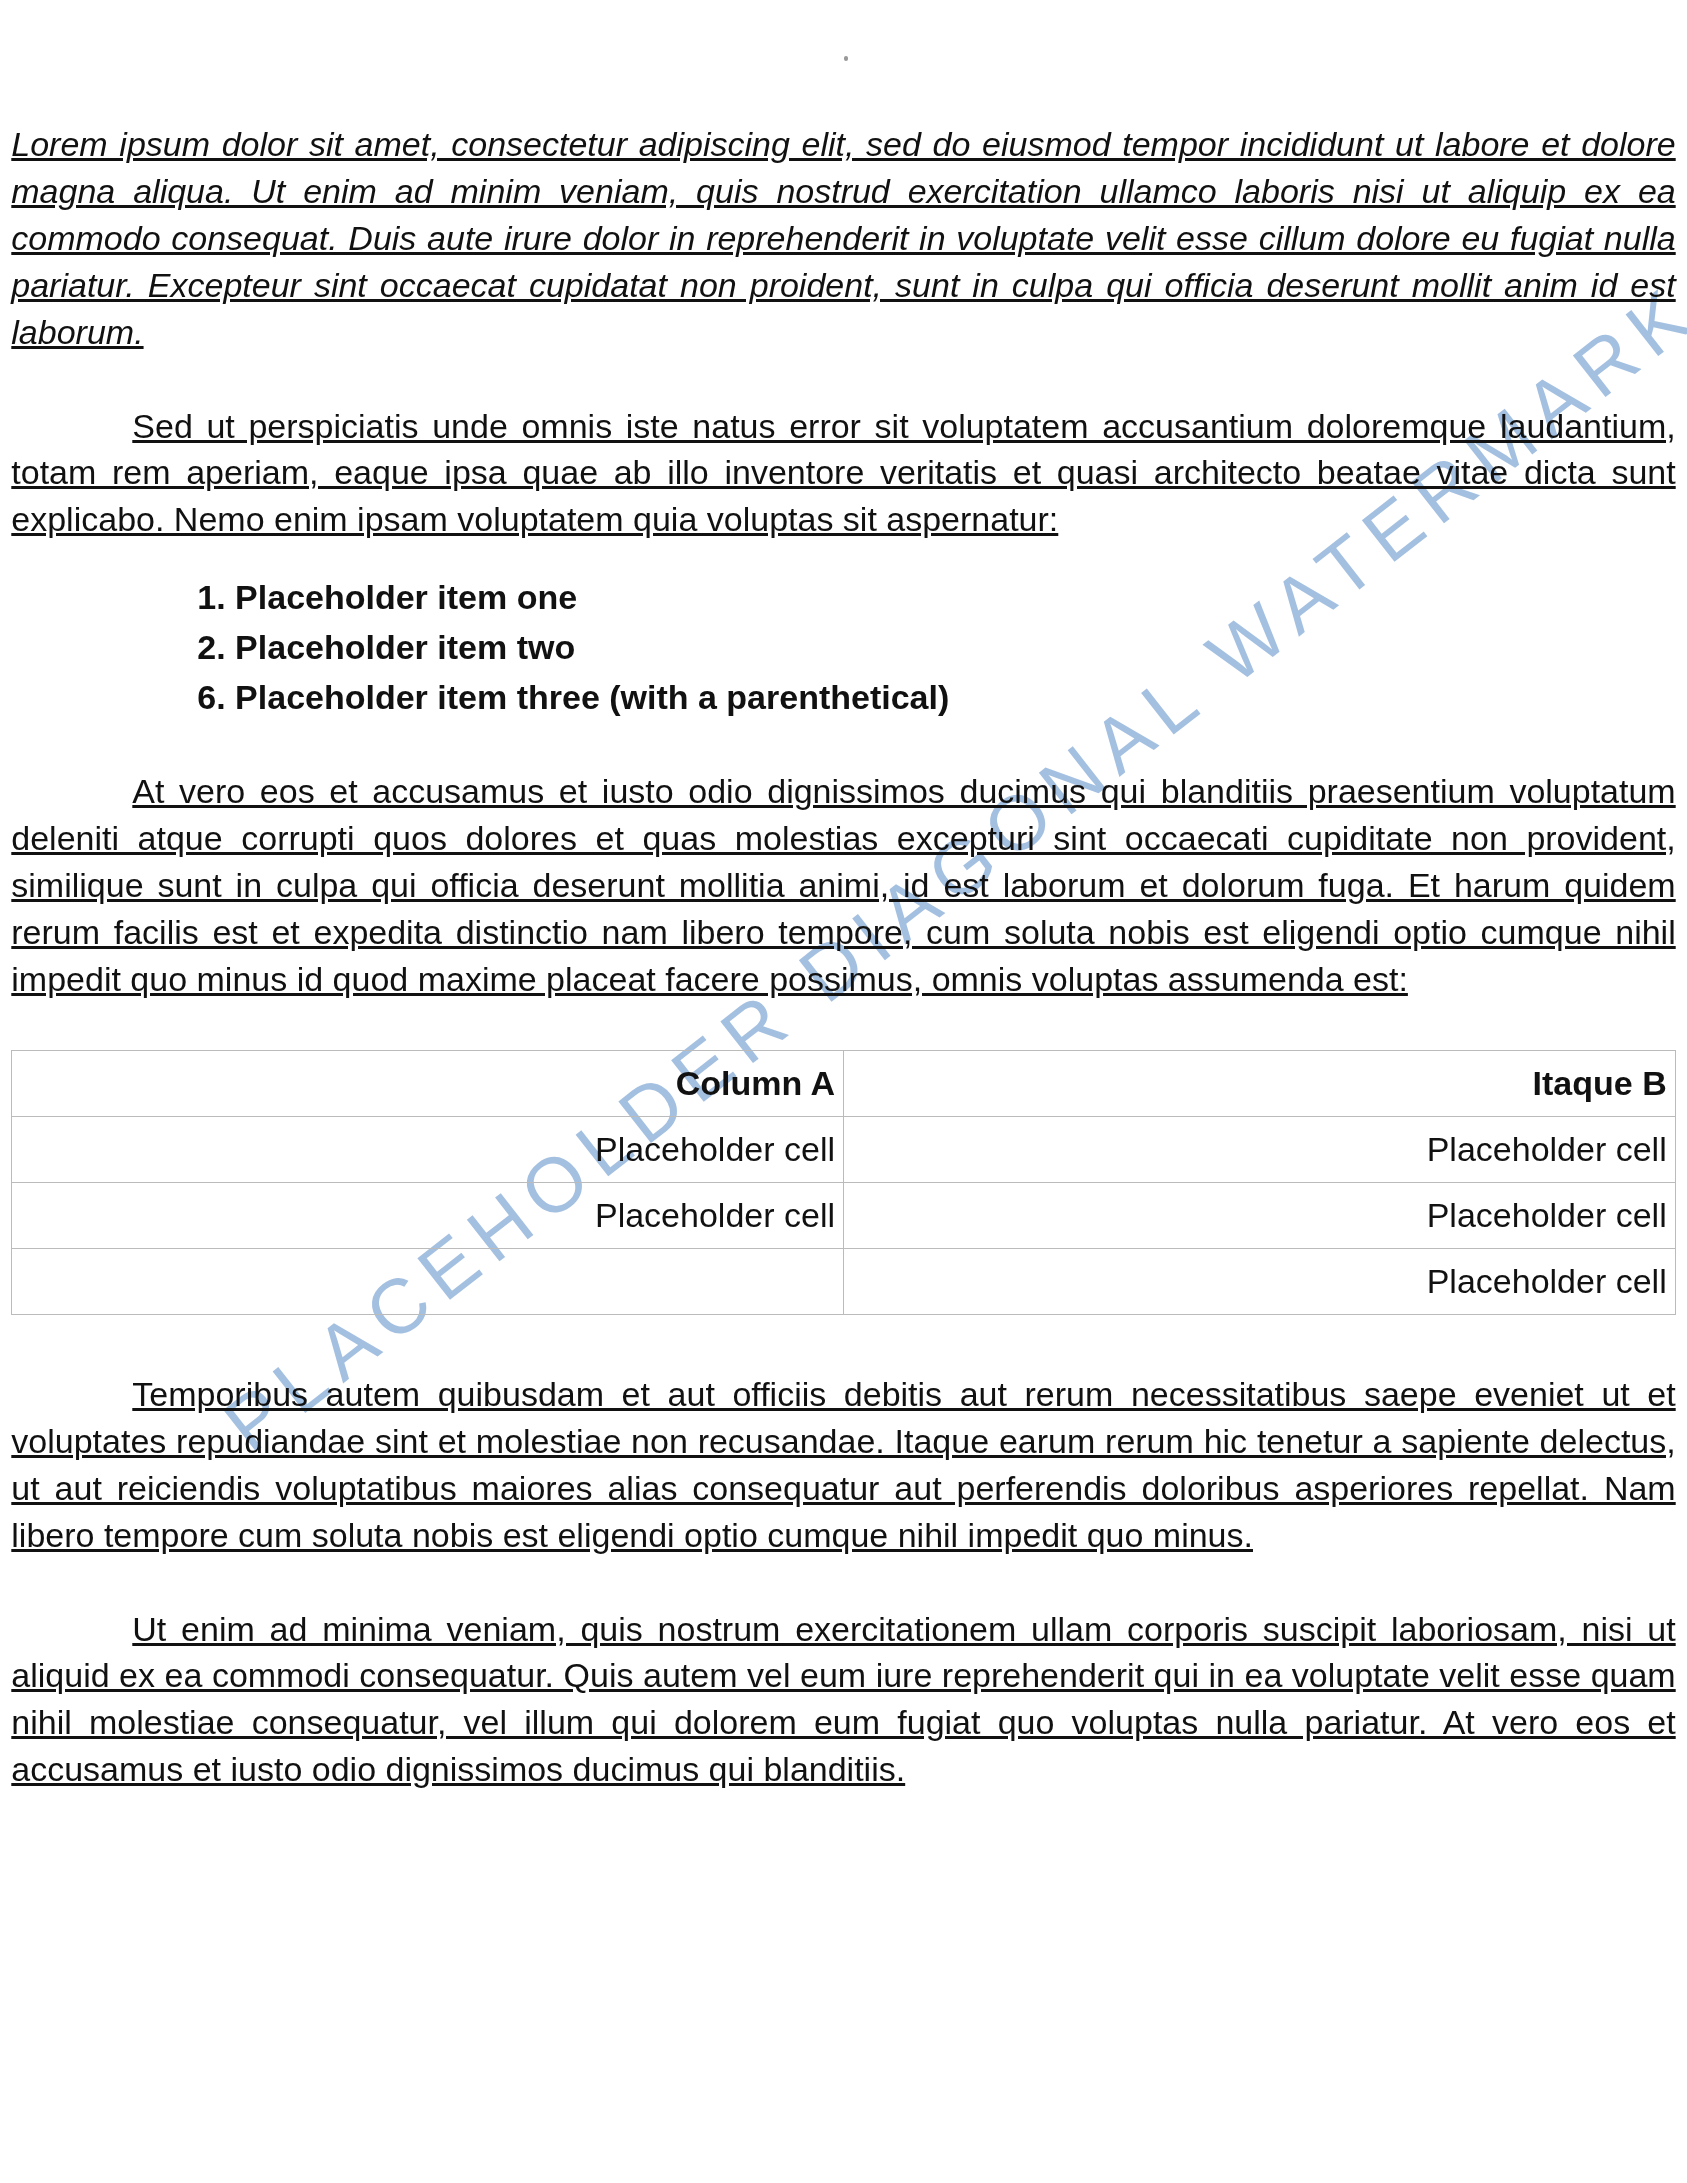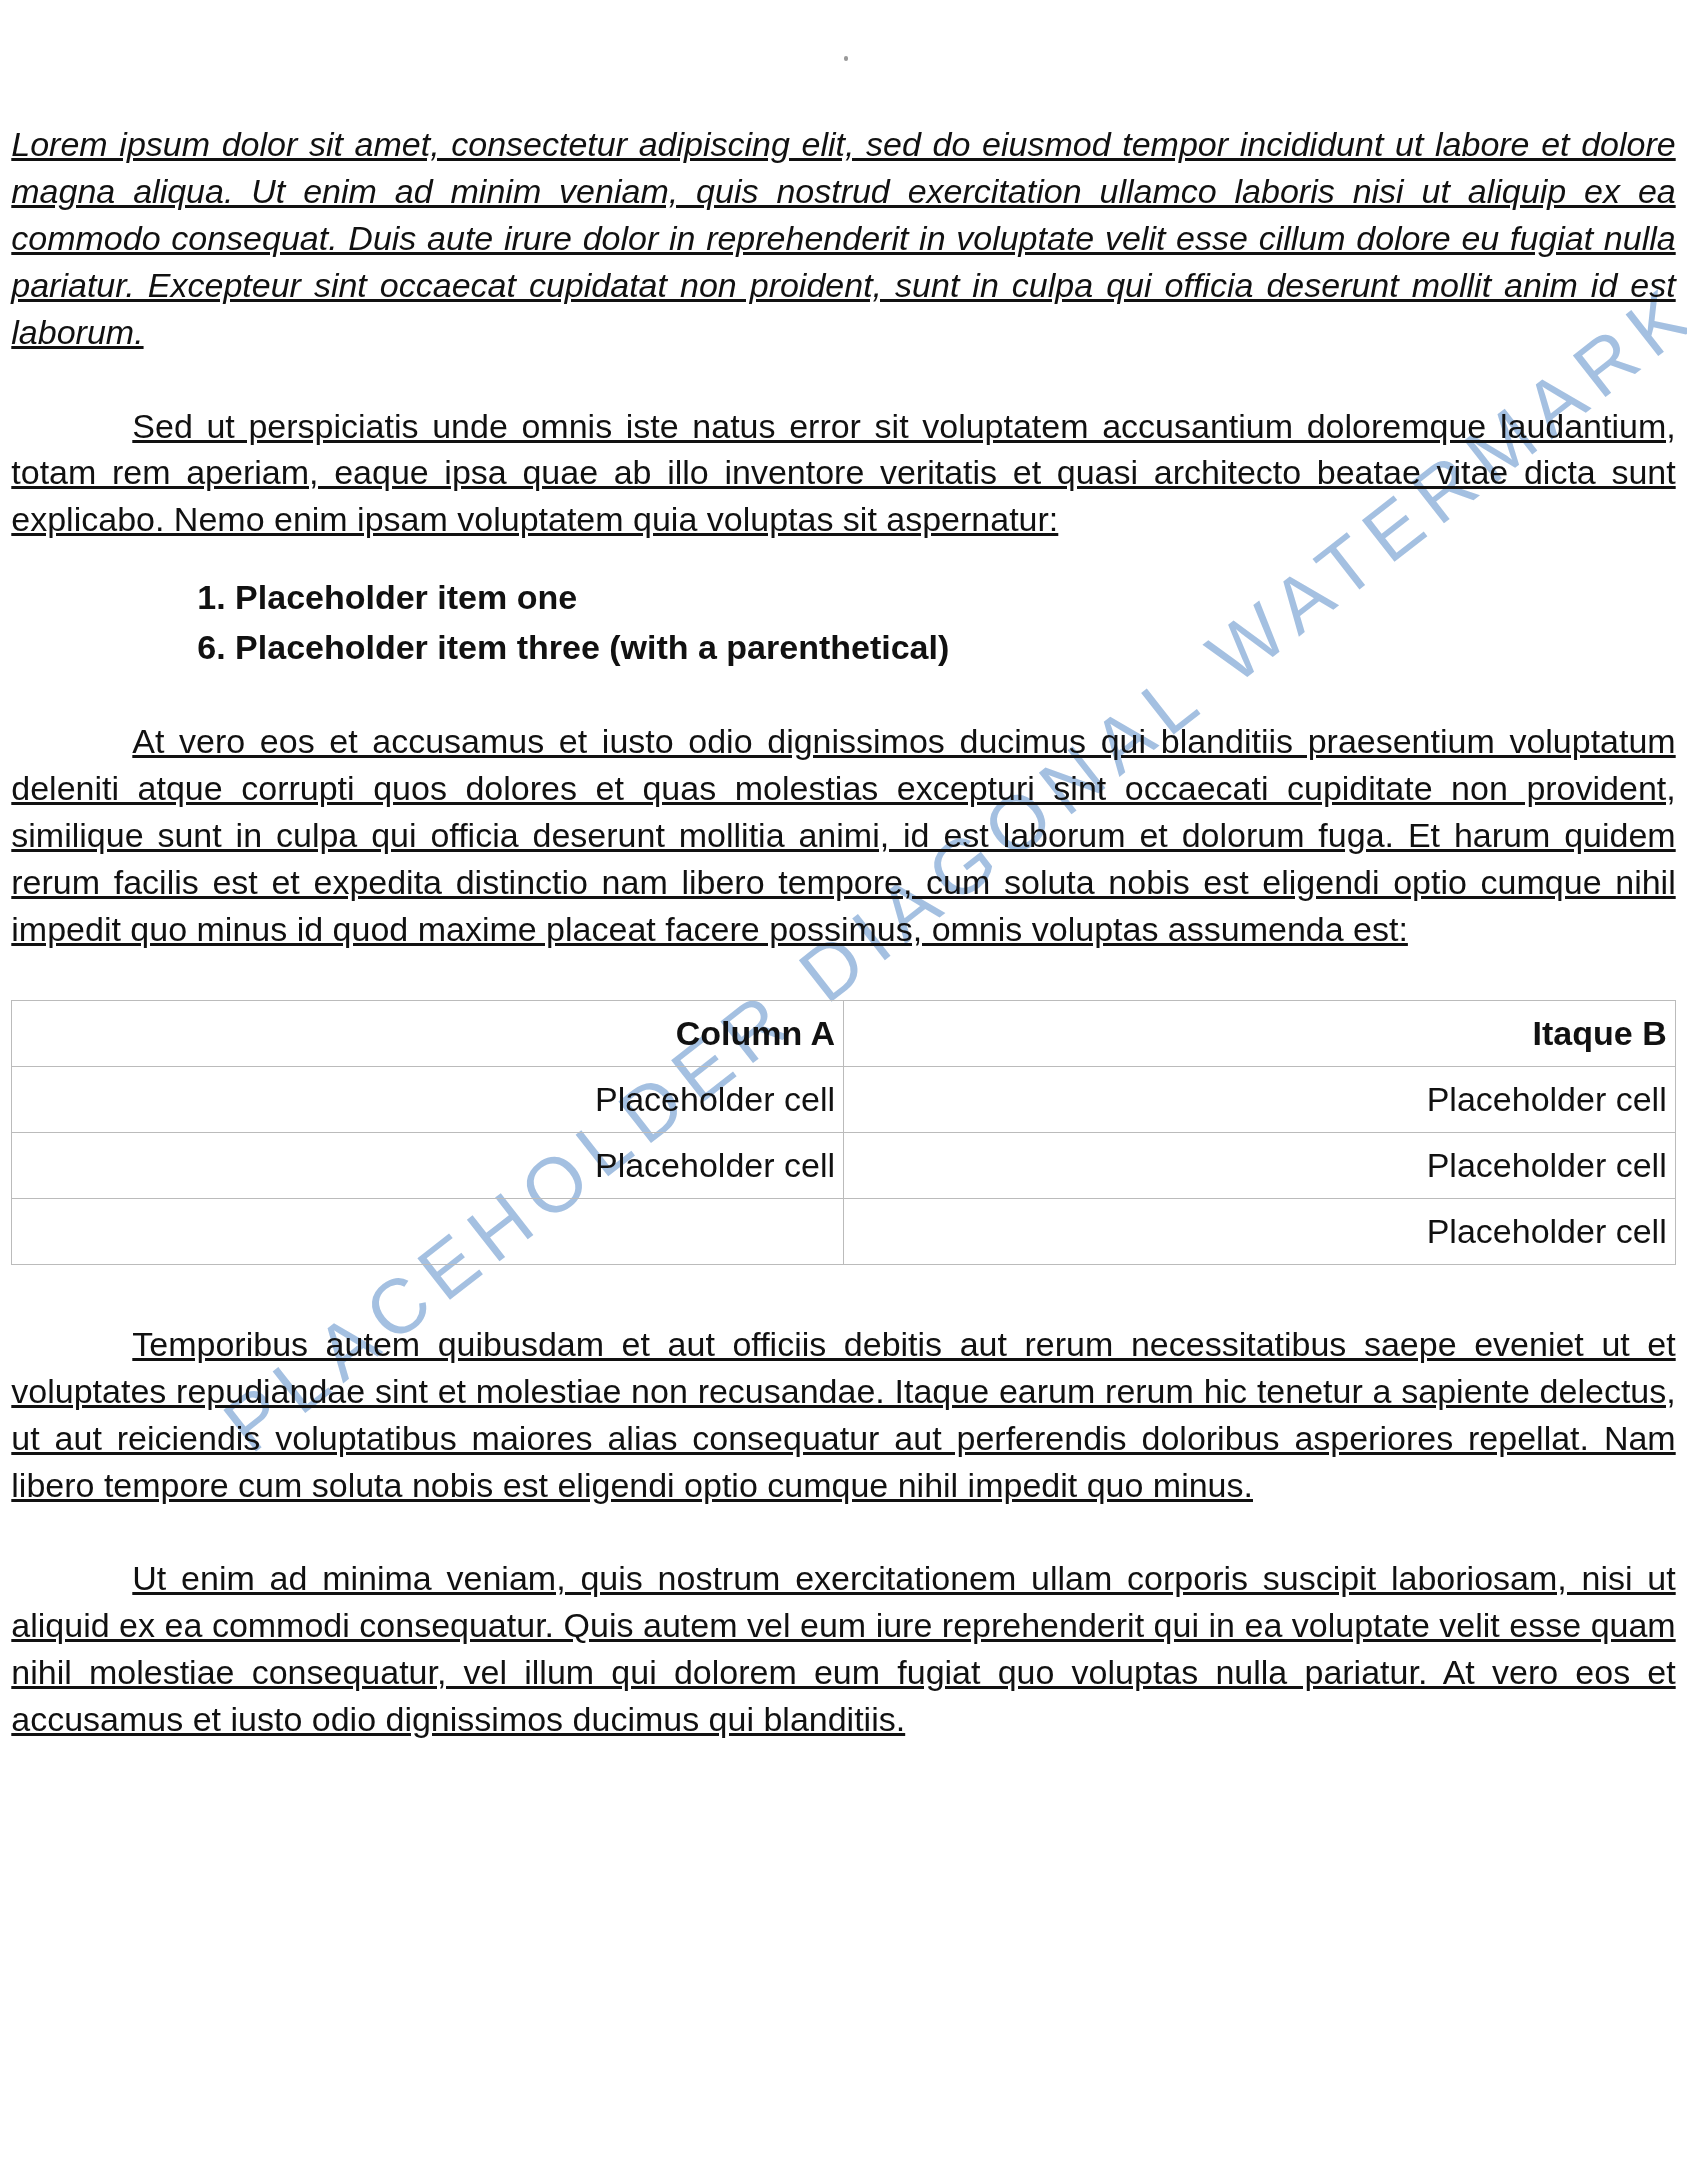--- a/index.html
+++ b/index.html
@@ -59,20 +59,21 @@
 <div class="watermark">PLACEHOLDER DIAGONAL WATERMARK</div>
 
 <div class="page-inner">
 
   <p class="doc-par italic">Lorem ipsum dolor sit amet, consectetur adipiscing elit, sed do eiusmod tempor incididunt ut labore et dolore magna aliqua. Ut enim ad minim veniam, quis nostrud exercitation ullamco laboris nisi ut aliquip ex ea commodo consequat. Duis aute irure dolor in reprehenderit in voluptate velit esse cillum dolore eu fugiat nulla pariatur. Excepteur sint occaecat cupidatat non proident, sunt in culpa qui officia deserunt mollit anim id est laborum.</p>
 
   <p class="doc-par indent">Sed ut perspiciatis unde omnis iste natus error sit voluptatem accusantium doloremque laudantium, totam rem aperiam, eaque ipsa quae ab illo inventore veritatis et quasi architecto beatae vitae dicta sunt explicabo. Nemo enim ipsam voluptatem quia voluptas sit aspernatur:</p>
 
   <ol class="doc-list" style="list-style:none">
     <li>1.  Placeholder item one</li>
+    <li>2.  Placeholder item two</li>
     <li>6.  Placeholder item three (with a parenthetical)</li>
   </ol>
 
   <p class="doc-par indent">At vero eos et accusamus et iusto odio dignissimos ducimus qui blanditiis praesentium voluptatum deleniti atque corrupti quos dolores et quas molestias excepturi sint occaecati cupiditate non provident, similique sunt in culpa qui officia deserunt mollitia animi, id est laborum et dolorum fuga. Et harum quidem rerum facilis est et expedita distinctio nam libero tempore, cum soluta nobis est eligendi optio cumque nihil impedit quo minus id quod maxime placeat facere possimus, omnis voluptas assumenda est:</p>
 
   <table class="doc-table">
     <thead>
       <tr>
         <th style="width:50%">Column A</th>
         <th style="width:50%">Itaque B</th>

